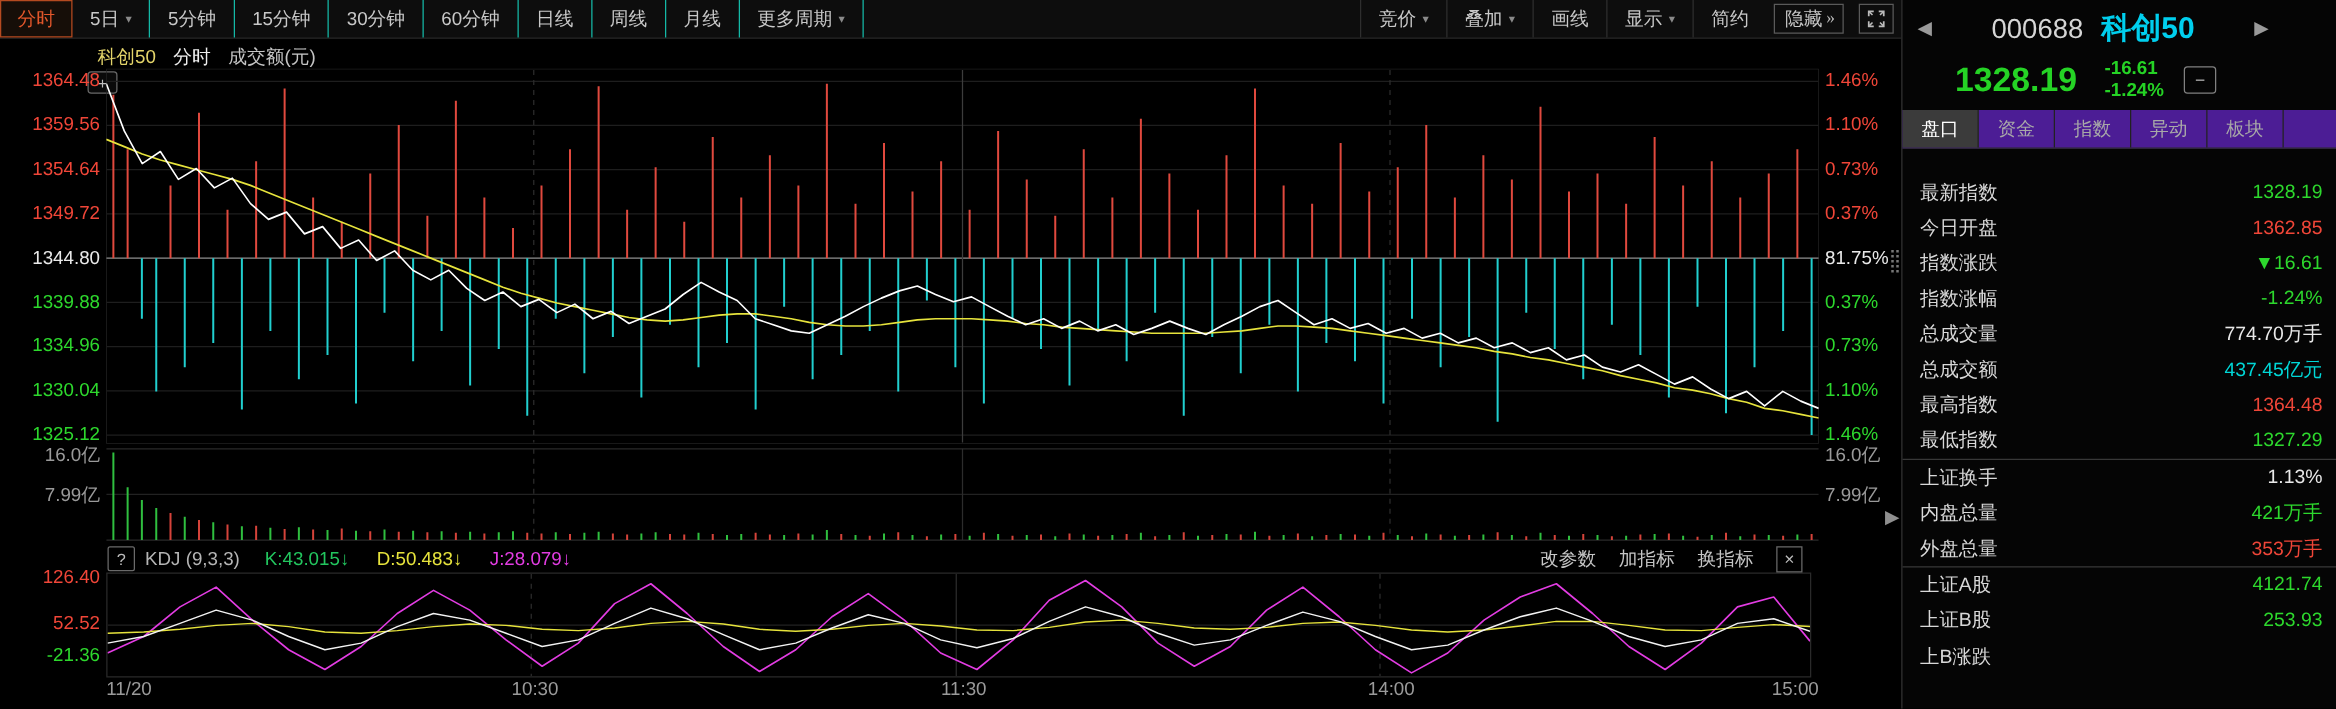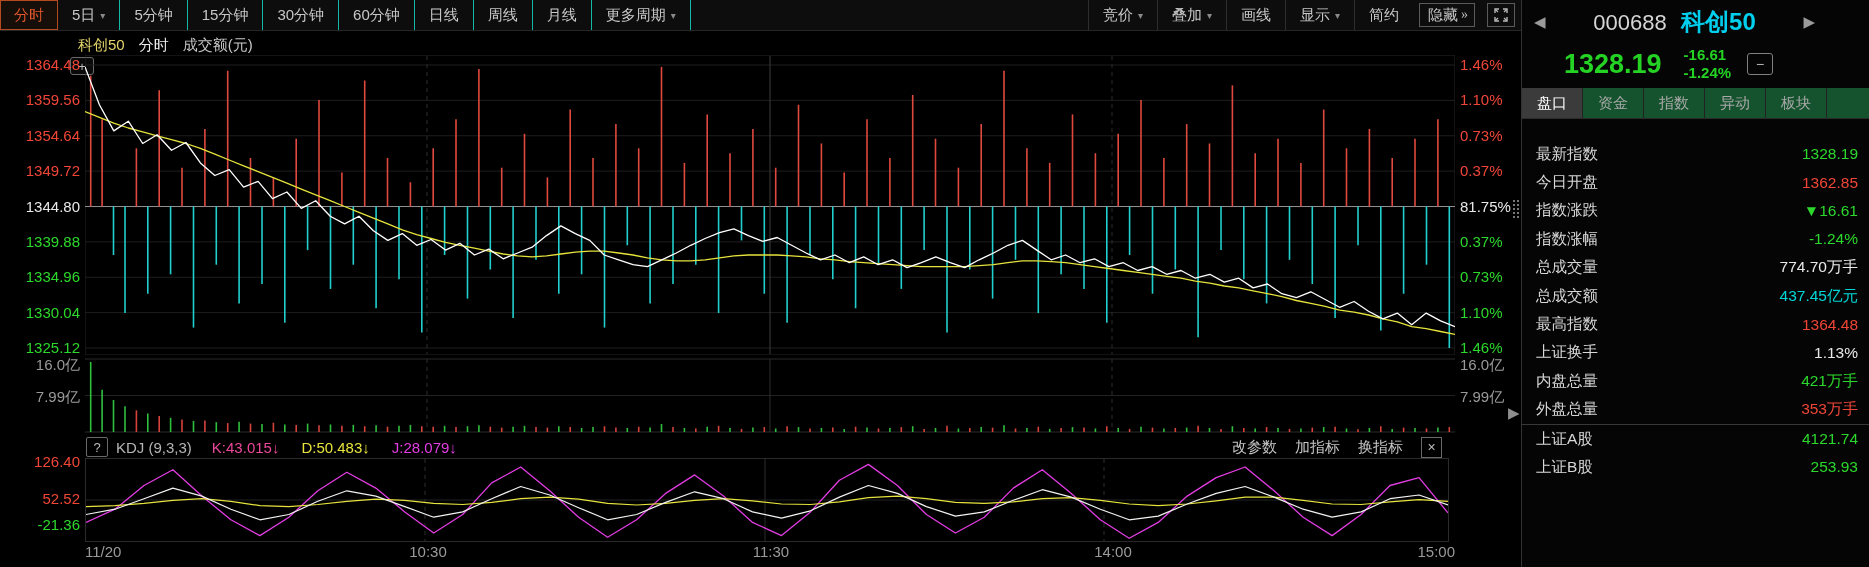--- a/index.html
+++ b/index.html
@@ -23,35 +23,35 @@
   #chart-title{position:absolute;left:78px;top:36px;font-size:15px;}
   #chart-title .t-name{color:#e3d46a;margin-right:14px;}
   #chart-title .t-period{color:#eee;margin-right:14px;}
   #chart-title .t-measure{color:#c5c5c5;}
   #plus-box{position:absolute;left:70px;top:57px;width:22px;height:16px;border:1px solid #6a6a6a;border-radius:3px;color:#bdbdbd;font-size:13px;display:flex;align-items:center;justify-content:center;background:#0a0a0a;}
   
   #kdj-bar{position:absolute;left:86px;top:436px;height:22px;display:flex;align-items:center;font-size:15px;}
   #kdj-help{border:1px solid #6a6a6a;border-radius:2px;width:20px;height:18px;display:flex;align-items:center;justify-content:center;color:#bbb;margin-right:8px;font-size:13px;}
   #kdj-name{color:#b5b5b5;margin-right:20px;}
   .kv{margin-right:22px;}
-  .k-k{color:#ec4899;}.k-d{color:#e6e33c;}.k-j{color:#e23ce2;}
+  .k-k{color:#22c55e;}.k-d{color:#e6e33c;}.k-j{color:#e23ce2;}
   #kdj-actions{position:absolute;top:436px;left:1232px;height:22px;display:flex;align-items:center;font-size:15px;color:#c5c5c5;}
   #kdj-actions span{margin-right:18px;cursor:pointer;}
   #kdj-close{border:1px solid #6a6a6a;width:19px;height:19px;display:flex;align-items:center;justify-content:center;color:#bbb;font-size:14px;margin-right:0;cursor:pointer;}
   
   #panel{position:absolute;left:1521px;top:0;width:348px;height:567px;background:#050505;border-left:1px solid #333;}
   #p-head{display:flex;align-items:center;height:40px;padding:2px 0 0 0;}
   .nav-arrow{color:#9a9a9a;font-size:15px;cursor:pointer;}
   #p-code{color:#d5d5d5;font-size:22px;margin-right:10px;}
   #p-name{color:#00cfee;font-size:24px;font-weight:700;}
   #p-price-row{display:flex;align-items:center;height:44px;}
   #p-price{color:#25d325;font-size:27px;font-weight:700;margin-left:42px;}
   #p-chg{margin-left:22px;font-size:15px;font-weight:700;color:#25d325;line-height:18px;text-align:left;}
   #p-min{width:24px;height:20px;border:1px solid #808080;border-radius:3px;color:#b5b5b5;display:flex;align-items:center;justify-content:center;margin-left:16px;font-size:14px;cursor:pointer;}
-  #p-tabs{display:flex;height:30px;margin-top:2px;border-bottom:1px solid #2b2b2b;background:#14532d;}
+  #p-tabs{display:flex;height:30px;margin-top:2px;border-bottom:1px solid #2b2b2b;background:#4c1d95;}
   .p-tab{display:flex;align-items:center;padding:0 15px;font-size:15px;color:#a8a8a8;cursor:pointer;border-right:1px solid #222;}
   .p-tab.active{background:#3b3b3b;color:#fff;}
   #p-rows{position:absolute;left:0;top:140px;width:348px;}
   .q-row{display:flex;justify-content:space-between;align-items:center;height:28.4px;padding:0 12px 0 14px;font-size:15.5px;}
   .q-row .q-label{color:#d8d8d8;}
   .q-div{border-bottom:1px solid #383838;}
   #grip{position:absolute;left:1513px;top:200px;width:2px;height:18px;border-left:2px dotted #777;border-right:2px dotted #777;}
   #collapse{position:absolute;left:1508px;top:404px;color:#8f8f8f;font-size:15px;cursor:pointer;}
   svg{display:block;}
 </style>
@@ -472,36 +472,44 @@
           <span class="white-v">774.70万手</span>
         </div>
         <div class="q-row">
           <span class="q-label">总成交额</span>
           <span class="cyan">437.45亿元</span>
         </div>
         <div class="q-row">
           <span class="q-label">最高指数</span>
           <span class="red">1364.48</span>
         </div>
+        <div class="q-row q-div">
+          <span class="q-label">最低指数</span>
+          <span class="green">1327.29</span>
+        </div>
         <div class="q-row">
           <span class="q-label">上证换手</span>
           <span class="white-v">1.13%</span>
         </div>
         <div class="q-row">
           <span class="q-label">内盘总量</span>
           <span class="green">421万手</span>
         </div>
         <div class="q-row q-div">
           <span class="q-label">外盘总量</span>
           <span class="red">353万手</span>
         </div>
         <div class="q-row">
           <span class="q-label">上证A股</span>
           <span class="green">4121.74</span>
         </div>
         <div class="q-row">
           <span class="q-label">上证B股</span>
           <span class="green">253.93</span>
         </div>
+        <div class="q-row">
+          <span class="q-label">上B涨跌</span>
+          <span class="green"></span>
+        </div>
       </div>
   </div>
 
 </div>
 
 </body></html>

